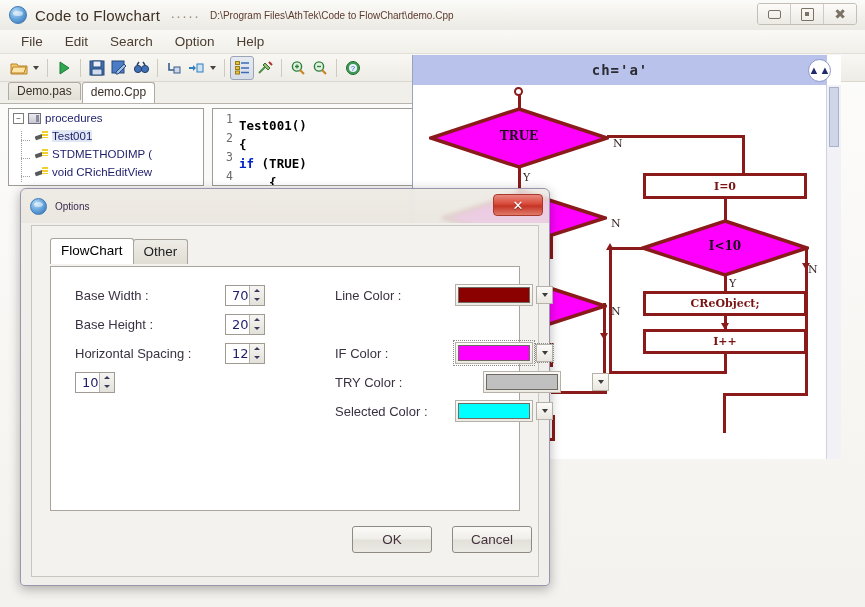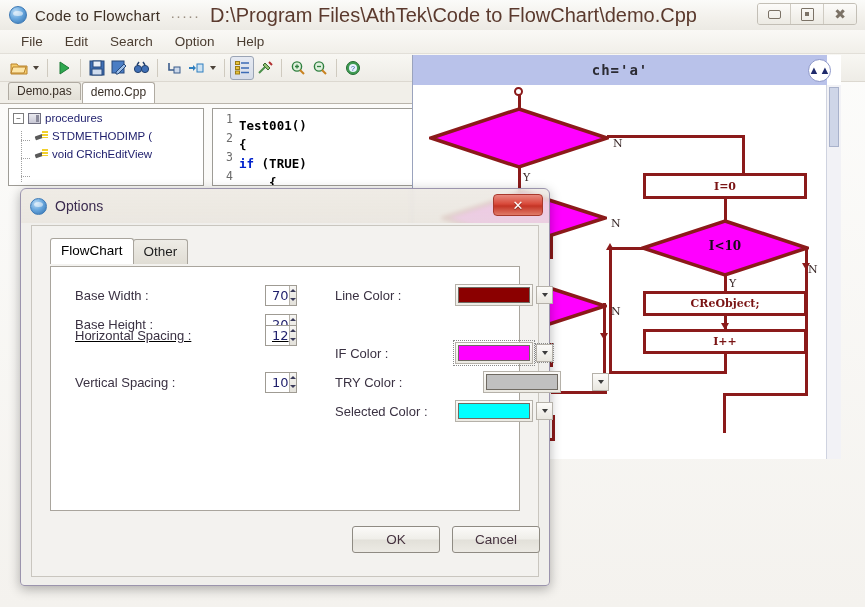--- a/index.html
+++ b/index.html
@@ -30,21 +30,21 @@
     content:"";position:absolute;left:3px;top:4px;width:10px;height:5px;
     border-radius:50%;background:rgba(255,255,255,.55);
   }
   .title-text{
     font-size:15px;color:#3d2f24;letter-spacing:.2px;white-space:nowrap;
   }
   .title-dots{
     font-size:15px;color:#9a8f82;margin:0 10px;letter-spacing:1px;
   }
   .title-path{
-    font-size:20px;color:#5b3a2e;white-space:nowrap;
+    font-size:10px;color:#5b3a2e;white-space:nowrap;
   }
   .wincontrols{
     position:absolute;right:8px;top:3px;display:flex;
     border:1px solid #c3bfb6;border-radius:3px;overflow:hidden;
     background:#f0eee8;
   }
   .wbtn{
     width:32px;height:20px;display:flex;align-items:center;justify-content:center;
     background:linear-gradient(180deg,#fcfbf9,#eceae3);
     border-right:1px solid #cfcbc2;
@@ -184,21 +184,21 @@
   .dlg-titlebar{
     position:absolute;left:0;top:0;right:0;height:34px;display:flex;align-items:center;
     border-radius:5px 5px 0 0;overflow:hidden;
   }
   .dlg-icon{
     width:17px;height:17px;margin-left:9px;margin-right:8px;border-radius:50%;flex:none;
     background:radial-gradient(circle at 35% 30%,#bcdcf5 0%,#6aa8de 45%,#2f6fae 100%);
     border:1px solid #3d79b5;box-sizing:border-box;position:relative;
   }
   .dlg-icon:after{content:"";position:absolute;left:3px;top:3px;width:9px;height:5px;border-radius:50%;background:rgba(255,255,255,.5);}
-  .dlg-title{font-size:14px;color:#3b2b4f;}
+  .dlg-title{font-size:10px;color:#3b2b4f;}
   .dlg-close{
     position:absolute;right:6px;top:5px;width:50px;height:22px;border-radius:4px;
     background:linear-gradient(180deg,#e88a7e 0%,#d8493a 45%,#c43425 55%,#e07a68 100%);
     border:1px solid #a8392c;box-sizing:border-box;
     display:flex;align-items:center;justify-content:center;
     color:#fff;font-size:13px;font-weight:bold;text-shadow:0 1px 1px rgba(0,0,0,.4);
     font-family:"DejaVu Sans",sans-serif;
   }
   .dlg-body{
     position:absolute;left:10px;top:36px;right:10px;bottom:8px;
@@ -211,43 +211,43 @@
     margin-right:-1px;line-height:15px;
   }
   .dtab.active{background:#ffffff;color:#000;padding-bottom:6px;position:relative;z-index:2;}
   .tabpage{
     position:absolute;left:18px;top:40px;right:18px;height:245px;
     background:#ffffff;border:1px solid #a9a59d;box-sizing:border-box;
   }
   .field-row{position:absolute;display:flex;align-items:center;height:24px;}
   .flabel{font-size:13px;color:#3a3142;white-space:nowrap;}
   .spin{
-    display:flex;align-items:center;width:32px;height:21px;border:1px solid #9f9b93;
-    background:#fff;box-sizing:border-box;margin-left:40px;
+    display:flex;align-items:center;width:40px;height:21px;border:1px solid #9f9b93;
+    background:#fff;box-sizing:border-box;
   }
   .spin-val{flex:1;font-size:13px;color:#1e1e6b;padding-left:6px;font-family:"DejaVu Sans",sans-serif;}
   .spin-btns{width:15px;height:19px;background:linear-gradient(180deg,#f6f5f2,#e3e1da);
     border-left:1px solid #b7b3ab;display:flex;flex-direction:column;}
   .spin-up,.spin-dn{flex:1;display:flex;align-items:center;justify-content:center;}
   .spin-up:after{content:"";width:0;height:0;border-left:3px solid transparent;border-right:3px solid transparent;border-bottom:3.5px solid #3a3a5a;}
   .spin-dn:after{content:"";width:0;height:0;border-left:3px solid transparent;border-right:3px solid transparent;border-top:3.5px solid #3a3a5a;}
   .colorbtn{
     display:flex;align-items:center;width:78px;height:22px;
     border:1px solid #b5b1a9;background:linear-gradient(180deg,#fbfaf8,#eceae3);
     box-sizing:border-box;padding:2px;
   }
   .swatch{flex:1;height:100%;border:1px solid #6f6a62;box-sizing:border-box;}
   .colordrop{
     width:17px;height:18px;margin-left:3px;border:1px solid #b5b1a9;
     background:linear-gradient(180deg,#fcfbf9,#e9e7e0);
     display:flex;align-items:center;justify-content:center;box-sizing:border-box;
   }
   .colordrop:after{content:"";width:0;height:0;border-left:3.5px solid transparent;border-right:3.5px solid transparent;border-top:4px solid #3c3c3c;}
   .dlg-btn{
-    position:absolute;width:88px;height:27px;border:1px solid #8f8b83;border-radius:3px;
+    position:absolute;width:80px;height:27px;border:1px solid #8f8b83;border-radius:3px;
     background:linear-gradient(180deg,#fbfaf8 0%,#efeee9 48%,#e2e0d9 52%,#eceae4 100%);
     display:flex;align-items:center;justify-content:center;
     font-size:13.5px;color:#45323f;box-sizing:border-box;
   }
 </style>
 </head>
 <body>
 
 <div class="app">
 
@@ -376,20 +376,24 @@
   <div class="leftpane">
     <div class="tree-guide"></div>
     <div class="tick" style="top:31px"></div>
     <div class="tick" style="top:49px"></div>
     <div class="tick" style="top:67px"></div>
     <div class="tree-row">
       <span class="expander">−</span>
       <span class="folder-ico"></span>
       <span class="lbl">procedures</span>
     </div>
+    <div class="tree-row child sel">
+      <span class="proc-ico"></span>
+      <span class="lbl">Test001</span>
+    </div>
     <div class="tree-row child">
       <span class="proc-ico"></span>
       <span class="lbl">STDMETHODIMP (</span>
     </div>
     <div class="tree-row child">
       <span class="proc-ico"></span>
       <span class="lbl">void CRichEditView</span>
     </div>
   </div>
 
@@ -423,20 +427,21 @@
 
       <div class="sel-region" style="left:56px;top:392px;width:310px;height:110px;"></div>
 
       <div class="startdot" style="left:101px;top:2px;"></div>
       <div class="line" style="left:105px;top:10px;width:3px;height:14px;"></div>
 
       <div class="diamond" style="left:16px;top:22px;width:180px;height:62px;">
         <svg width="180" height="62" viewBox="0 0 180 62">
             <polygon points="90,2 178,31 90,60 2,31" fill="#ff00ff" stroke="#8b1a1a" stroke-width="3.5"></polygon>
           </svg>
+        <div class="dlabel" style="top:22px;">TRUE</div>
       </div>
       <div class="yn" style="left:200px;top:52px;">N</div>
       <div class="yn" style="left:110px;top:86px;">Y</div>
 
       <div class="line" style="left:194px;top:50px;width:138px;height:3px;"></div>
       <div class="line" style="left:329px;top:50px;width:3px;height:40px;"></div>
 
       <div class="line" style="left:105px;top:82px;width:3px;height:28px;"></div>
 
       <div class="fbox" style="left:230px;top:88px;width:164px;height:26px;">
@@ -560,33 +565,32 @@
           <span class="flabel" style="width:150px;">Base Height :</span>
           <div class="spin">
             <span class="spin-val">20</span>
             <span class="spin-btns">
               <span class="spin-up"></span>
               <span class="spin-dn"></span>
             </span>
           </div>
         </div>
 
-        <div class="field-row" style="left:24px;top:56px;text-decoration:underline;">
+        <div class="field-row" style="left:24px;top:74px;">
           <span class="flabel" style="width:150px;">Horizontal Spacing :</span>
           <div class="spin">
             <span class="spin-val">12</span>
             <span class="spin-btns">
               <span class="spin-up"></span>
               <span class="spin-dn"></span>
             </span>
           </div>
         </div>
 
         <div class="field-row" style="left:24px;top:103px;">
-          <span class="flabel" style="width:150px;">Vertical Spacing :</span>
           <div class="spin">
             <span class="spin-val">10</span>
             <span class="spin-btns">
               <span class="spin-up"></span>
               <span class="spin-dn"></span>
             </span>
           </div>
         </div>
 
         <div class="field-row" style="left:284px;top:16px;">

